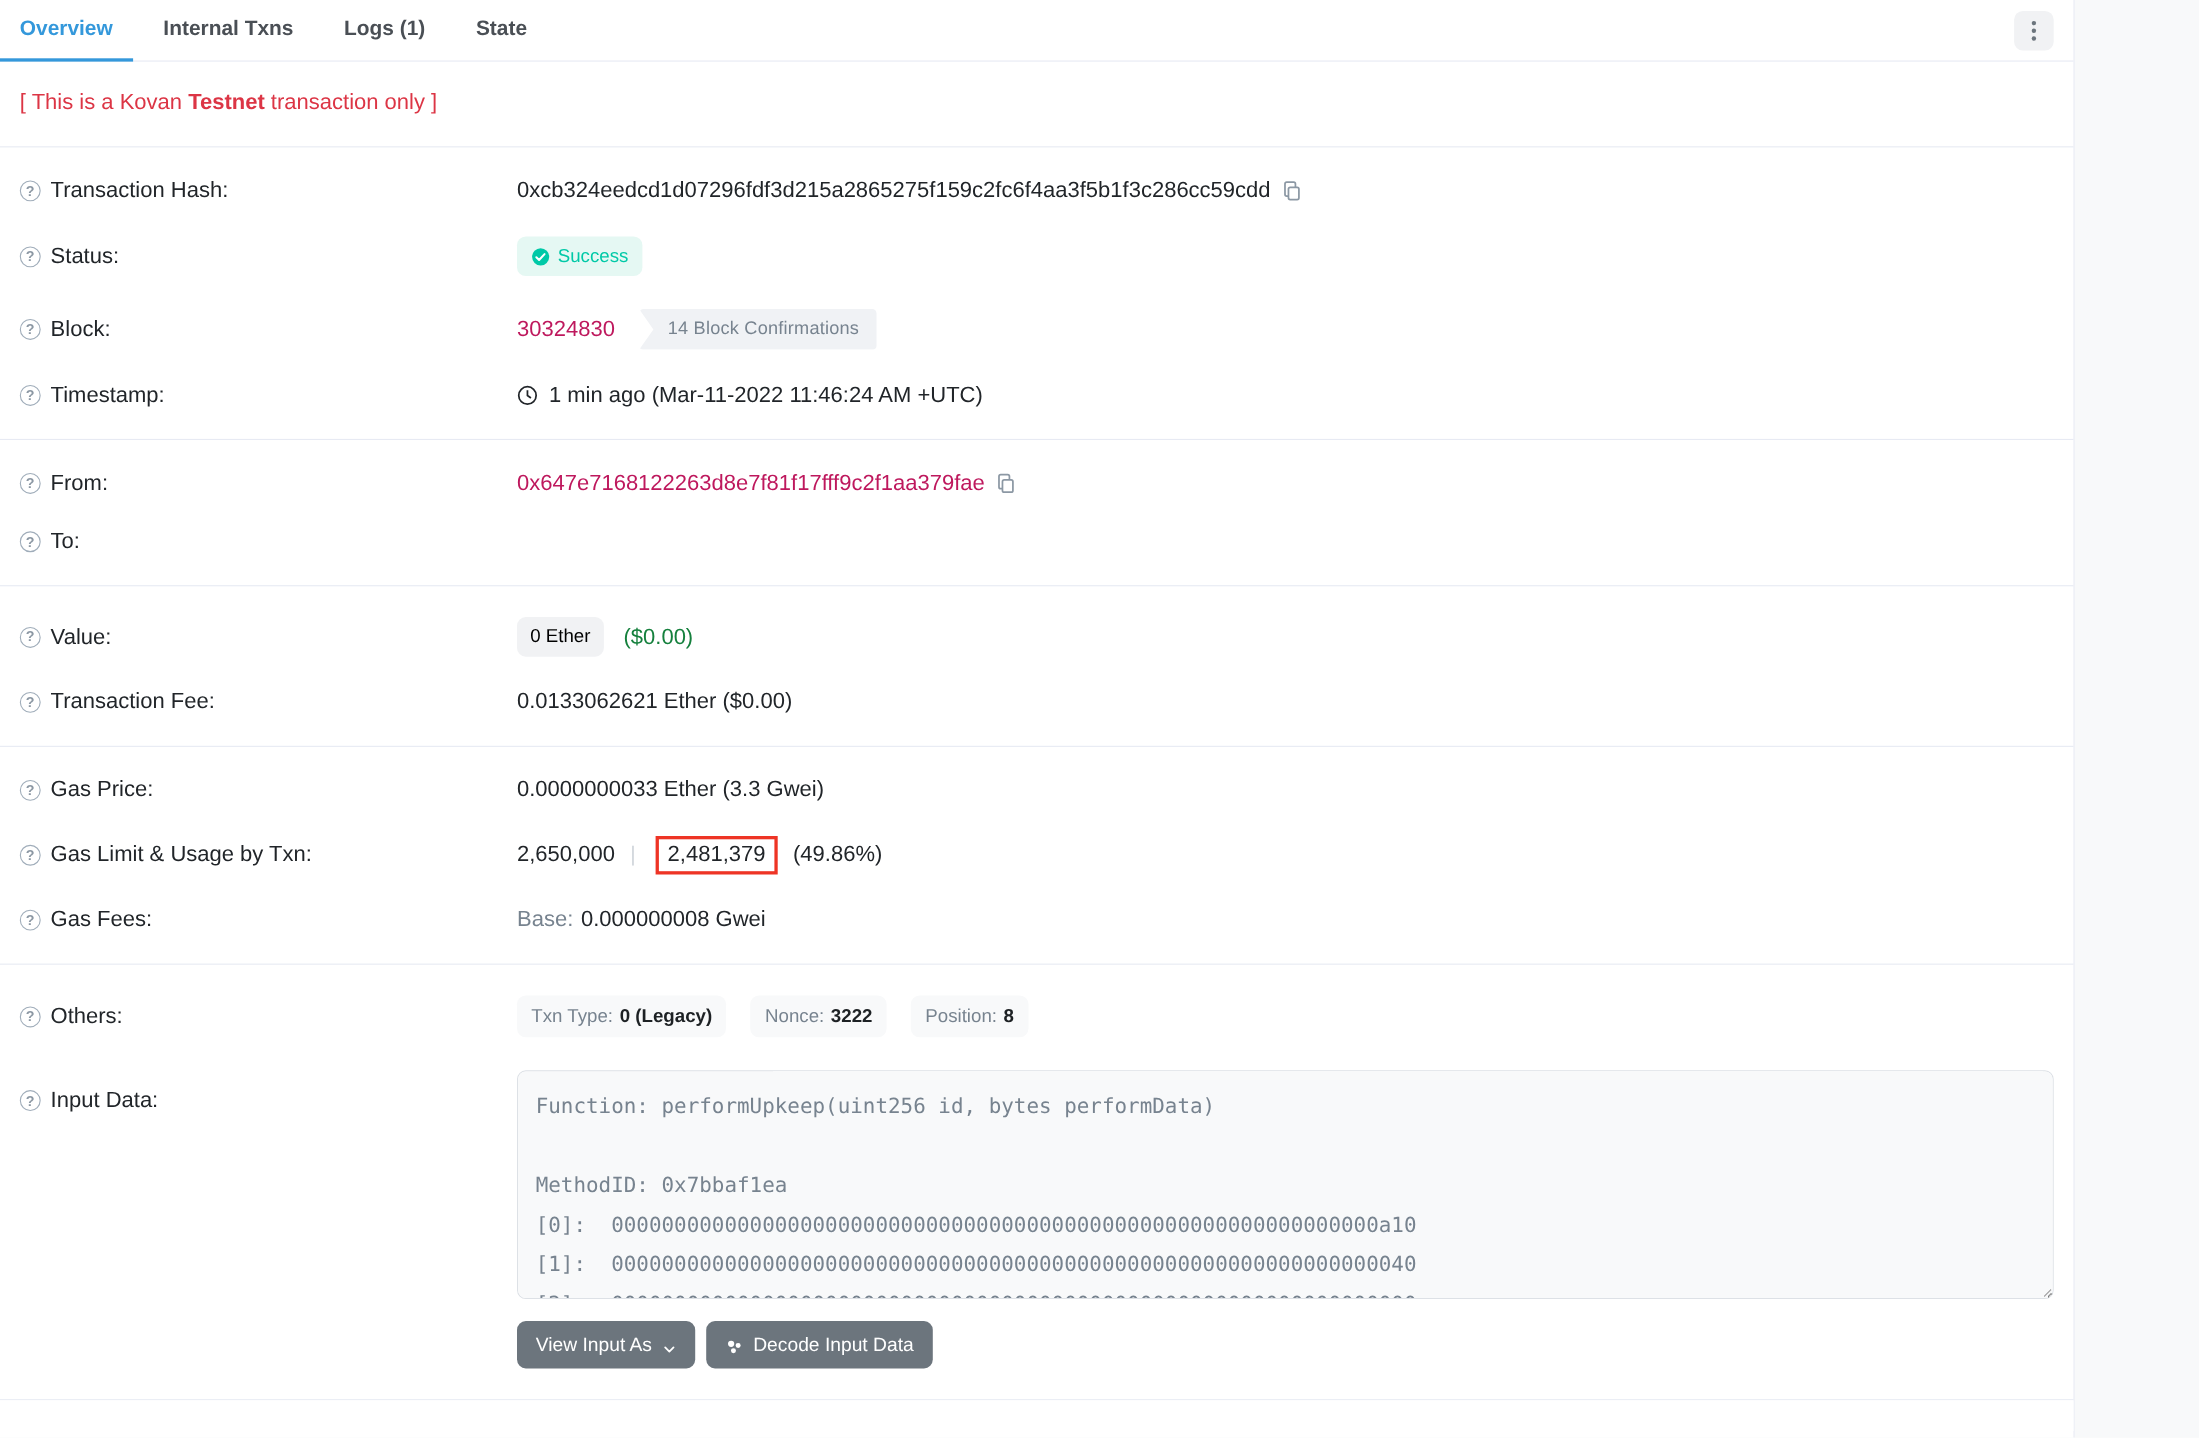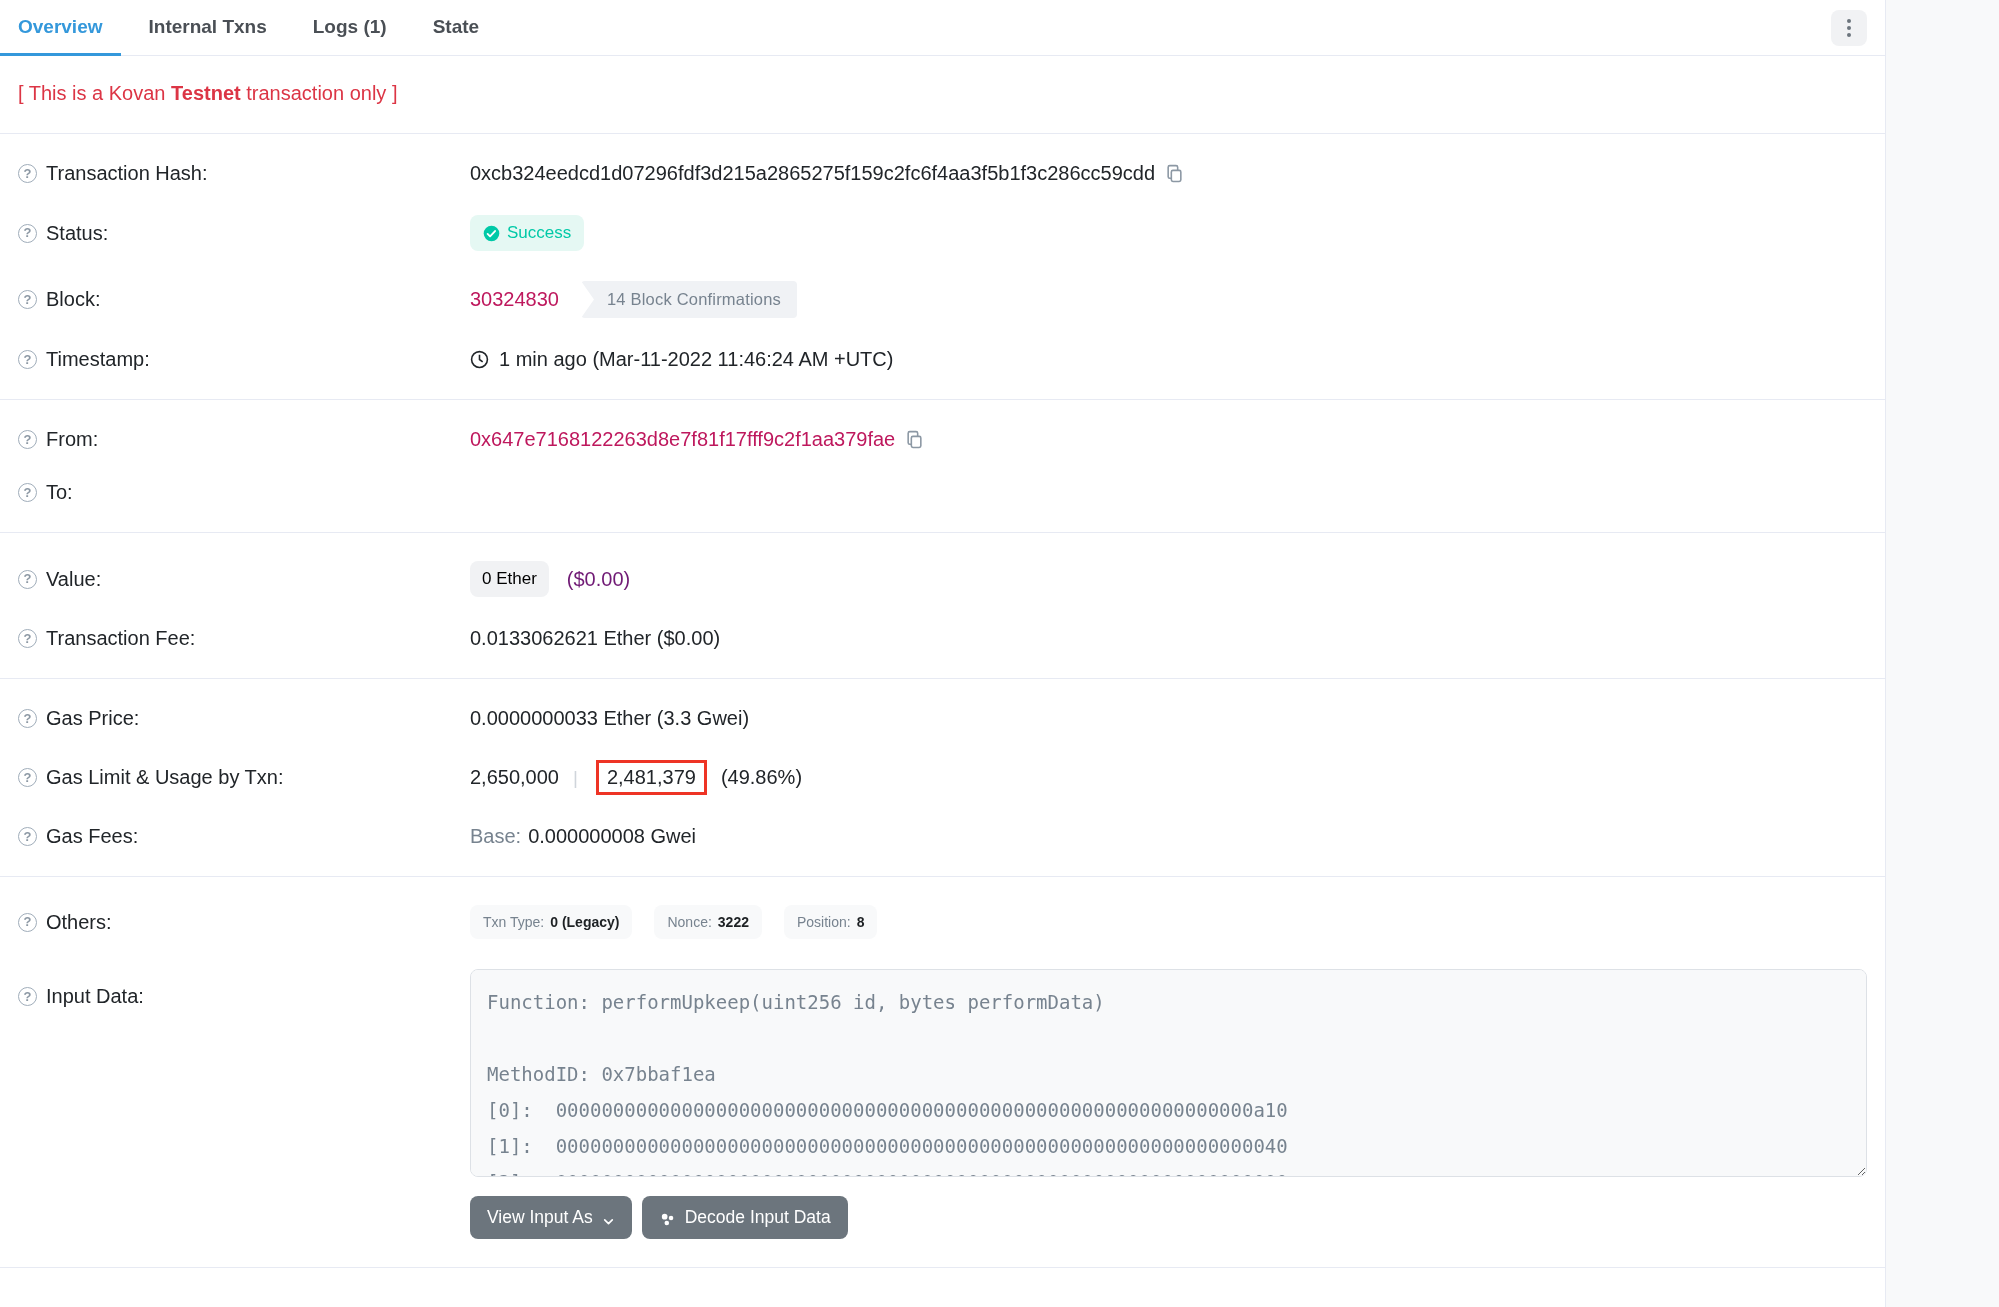--- a/index.html
+++ b/index.html
@@ -60,30 +60,30 @@
     background:#f0f2f5; color:#77838f; font-size:16.5px; letter-spacing:.2px;
     padding:9px 16px 9px 26px; border-radius:4px;
     clip-path:polygon(0 0, 100% 0, 100% 100%, 0 100%, 13px 50%);
   }
   .badge-gray {
     display:inline-flex; align-items:center; background:#f1f2f4; color:#000000;
     font-size:17px; padding:8px 12px; border-radius:8px;
   }
   .badge-kv {
     display:inline-flex; align-items:center; gap:6px; background:#f8f9fa;
-    font-size:14px; padding:9px 13px; border-radius:8px; margin-right:12px;
+    font-size:17px; padding:9px 13px; border-radius:8px; margin-right:12px;
   }
   .badge-kv .k { color:#77838f; }
   .badge-kv .v { color:#1d2124; font-weight:700; }
   .sep-bar { color:#d0d5db; padding:0 4px; font-size:19px; }
   .red-box {
     display:inline-block; border:3px solid #ee3425; padding:3px 8px; margin:0 4px;
   }
   .gray-text { color:#77838f; }
-  .usd { color:#701a75; margin-left:8px;text-align:center; }
+  .usd { color:#15803d; margin-left:8px;text-align:center; }
   
   .input-wrap { padding-right:0; }
   textarea.input-data {
     width:100%; height:208px; resize:vertical;
     background:#f8f9fa; border:1px solid #dde1e6; border-radius:8px;
     padding:14px 16px; color:#77838f;
     font-family:"DejaVu Sans Mono", monospace; font-size:19px; line-height:36px;
     white-space:pre; overflow:auto; outline:none;
   }
   .btn-row { display:flex; gap:10px; margin-top:14px; }

